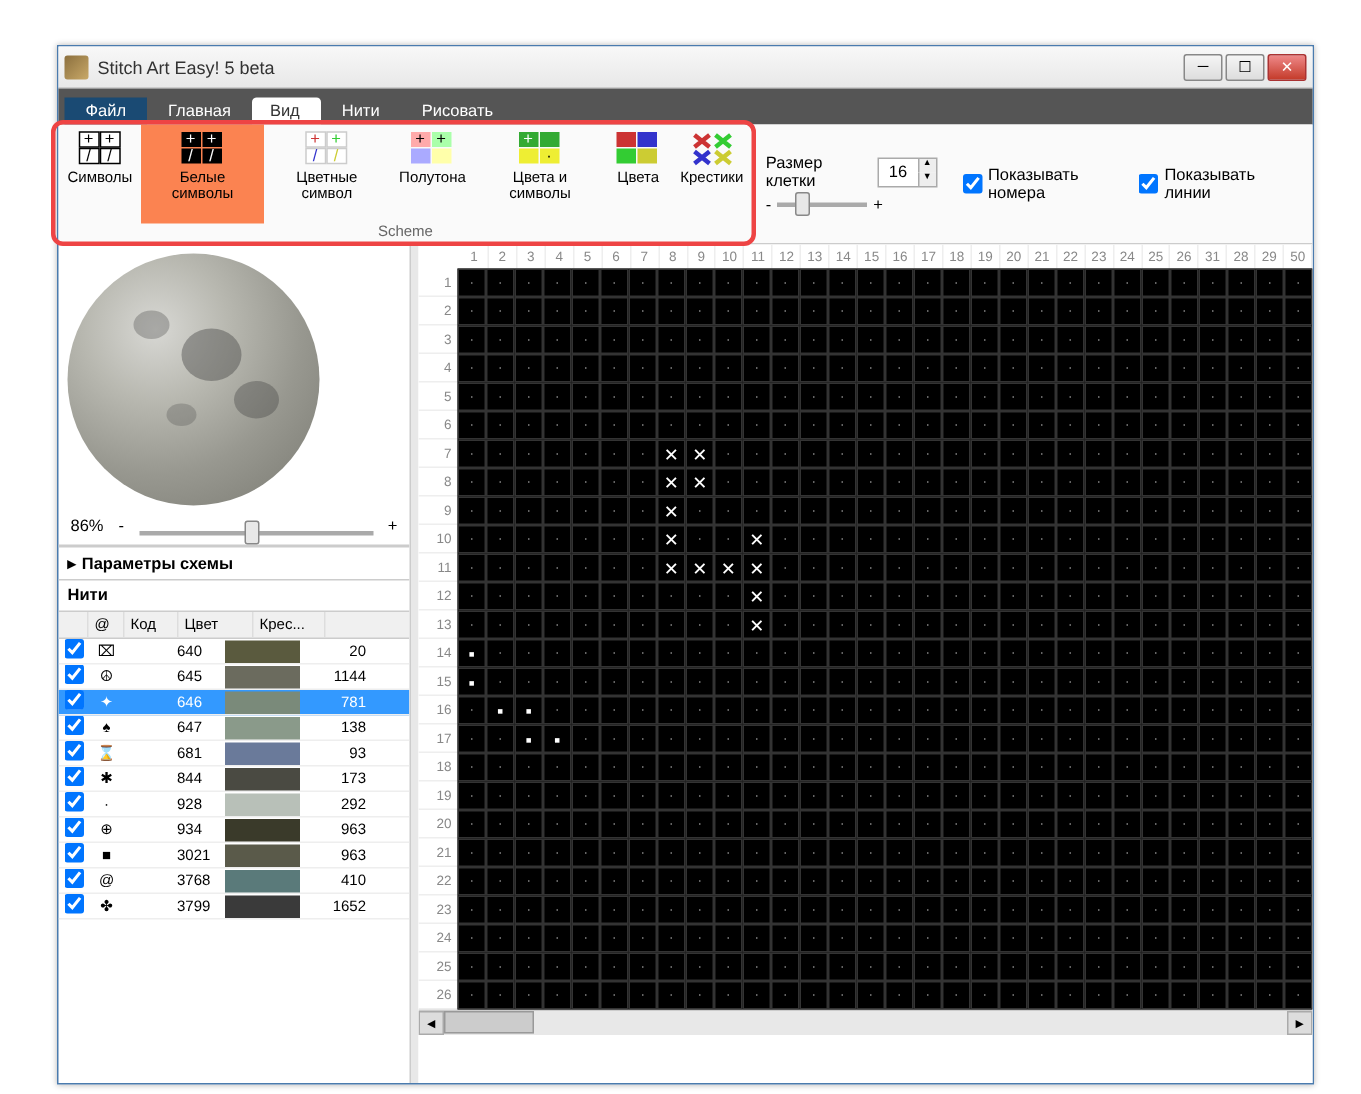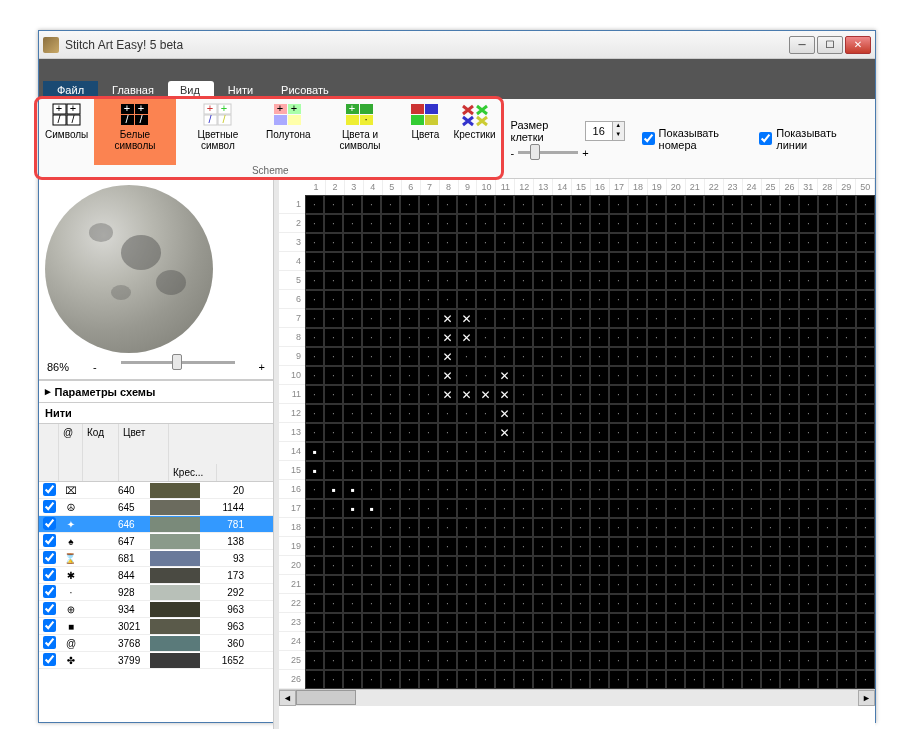--- a/index.html
+++ b/index.html
@@ -4,21 +4,21 @@
 <style>
 * { margin: 0; padding: 0; box-sizing: border-box; font-family: Tahoma, sans-serif; font-size: 11px; }
 body { background: #fff; width: 907px; height: 729px; overflow: hidden; position: relative; }
 .window { position: absolute; left: 38px; top: 30px; width: 838px; height: 693px; border: 1px solid #4a7bae; background: #fff; box-shadow: 0 0 4px rgba(0,0,0,0.3); }
 .titlebar { height: 28px; background: linear-gradient(#f8f8f8, #e8e8e8); display: flex; align-items: center; padding: 0 4px; border-bottom: 1px solid #ccc; }
 .titlebar-icon { width: 16px; height: 16px; background: linear-gradient(135deg, #8b6f3e, #c9a968); border-radius: 2px; margin-right: 6px; }
 .titlebar-title { flex: 1; color: #333; font-size: 12px; }
 .win-controls { display: flex; gap: 2px; }
 .win-btn { width: 26px; height: 18px; border: 1px solid #888; background: linear-gradient(#f5f5f5, #ddd); display: flex; align-items: center; justify-content: center; border-radius: 2px; cursor: pointer; font-size: 10px; }
 .win-btn.close { background: linear-gradient(#e88, #c43b2a); color: #fff; border-color: #a33; }
-.tabs { height: 40px; background: #555; display: flex; align-items: flex-end; padding-left: 4px; }
+.tabs { height: 24px; background: #555; display: flex; align-items: flex-end; padding-left: 4px; }
 .tab { padding: 3px 14px; color: #fff; cursor: pointer; font-size: 11px; }
 .tab.active { background: #fff; color: #333; border-radius: 3px 3px 0 0; padding-left: 12px; }
 .tab.file { background: #1a4a73; }
 .ribbon { height: 80px; background: #fafafa; border-bottom: 1px solid #ccc; display: flex; position: relative; }
 .ribbon-highlight { position: absolute; left: -5px; top: -3px; width: 470px; height: 84px; border: 3px solid #e44; border-radius: 8px; pointer-events: none; z-index: 10; }
 .ribbon-group { display: flex; flex-direction: column; height: 100%; }
 .ribbon-items { display: flex; flex: 1; }
 .ribbon-item { display: flex; flex-direction: column; align-items: center; padding: 4px 6px; cursor: pointer; text-align: center; justify-content: flex-start; }
 .ribbon-item.sel { background: #fb8351; }
 .ribbon-icon { width: 32px; height: 24px; margin-bottom: 2px; display: flex; align-items: center; justify-content: center; }
@@ -35,28 +35,28 @@
 .slider-track { width: 60px; height: 3px; background: #aaa; position: relative; }
 .slider-thumb { position: absolute; width: 10px; height: 16px; background: #e8e8e8; border: 1px solid #888; top: -7px; border-radius: 2px; }
 .checks { display: flex; gap: 3px; }
 .check { display: flex; align-items: center; gap: 4px; }
 .check input { width: 13px; height: 13px; }
 .content { display: flex; height: calc(100% - 132px); }
 .sidebar { width: 235px; border-right: 1px solid #ccc; display: flex; flex-direction: column; overflow: hidden; }
 .preview { padding: 2px; border-bottom: 1px solid #ccc; }
 .moon { width: 168px; height: 168px; border-radius: 50%; background: radial-gradient(circle at 35% 30%, #d8d8d4 0%, #b8b8b0 30%, #989890 60%, #787870 100%); margin: 4px; position: relative; overflow: hidden; }
 .moon::before { content: ''; position: absolute; width: 40px; height: 35px; background: rgba(60,60,60,0.4); border-radius: 50%; top: 30%; left: 45%; box-shadow: -40px -20px 0 -8px rgba(60,60,60,0.3), 30px 30px 0 -5px rgba(60,60,60,0.35), -20px 40px 0 -10px rgba(60,60,60,0.25); }
-.zoom-bar { display: flex; align-items: flex-start; gap: 24px; padding: 4px 6px; }
+.zoom-bar { display: flex; align-items: flex-end; gap: 10px; padding: 4px 6px; }
 .zoom-track { flex: 1; height: 3px; background: #aaa; position: relative; }
 .params-header { padding: 4px 6px; font-weight: bold; display: flex; align-items: center; gap: 4px; border-top: 1px solid #ccc; border-bottom: 1px solid #ccc; }
 .threads-header { padding: 4px 6px; font-weight: bold; border-bottom: 1px solid #ccc; }
 .thread-table { flex: 1; overflow: auto; }
 .thread-head { display: flex; background: #f0f0f0; border-bottom: 1px solid #ccc; }
 .thread-head div { padding: 3px 4px; border-right: 1px solid #ddd; font-size: 10px; }
-.th-chk { width: 20px; } .th-sym { width: 24px; } .th-code { width: 36px; } .th-col { width: 50px; } .th-cnt { width: 48px; margin-top: 40px; }
+.th-chk { width: 20px; } .th-sym { width: 24px; } .th-code { width: 36px; } .th-col { width: 50px; } .th-cnt { width: 48px; }
 .thread-row { display: flex; align-items: center; border-bottom: 1px solid #eee; height: 17px; }
 .thread-row.sel { background: #3399ff; color: #fff; }
 .thread-row > div { padding: 1px 4px; font-size: 10px; }
 .tr-chk { width: 20px; } .tr-sym { width: 24px; text-align: center; font-size: 11px; } 
 .tr-code { width: 36px; margin-left: 31px; } .tr-col { width: 50px; height: 15px; } .tr-cnt { width: 48px; text-align: right; }
 .canvas-area { flex: 1; background: #fff; position: relative; overflow: hidden; }
 .ruler-h { height: 16px; display: flex; margin-left: 28px; }
 .ruler-h div { width: 19px; text-align: center; font-size: 9px; color: #888; border-right: 1px solid #eee; line-height: 16px; }
 .grid-wrap { display: flex; }
 .ruler-v { width: 28px; }
@@ -319,21 +319,21 @@
               <div class="tr-sym">■</div>
               <div class="tr-code">3021</div>
               <div class="tr-col" style="background:#5a5a4a"></div>
               <div class="tr-cnt">963</div>
             </div>
             <div class="thread-row">
               <div class="tr-chk"><input type="checkbox" checked="" style=""></div>
               <div class="tr-sym">@</div>
               <div class="tr-code">3768</div>
               <div class="tr-col" style="background:#5a7a7a"></div>
-              <div class="tr-cnt">360</div>
+              <div class="tr-cnt">410</div>
             </div>
             <div class="thread-row">
               <div class="tr-chk"><input type="checkbox" checked="" style=""></div>
               <div class="tr-sym">✤</div>
               <div class="tr-code">3799</div>
               <div class="tr-col" style="background:#3a3a3a"></div>
               <div class="tr-cnt">1652</div>
             </div>
           </div>
       </div>

